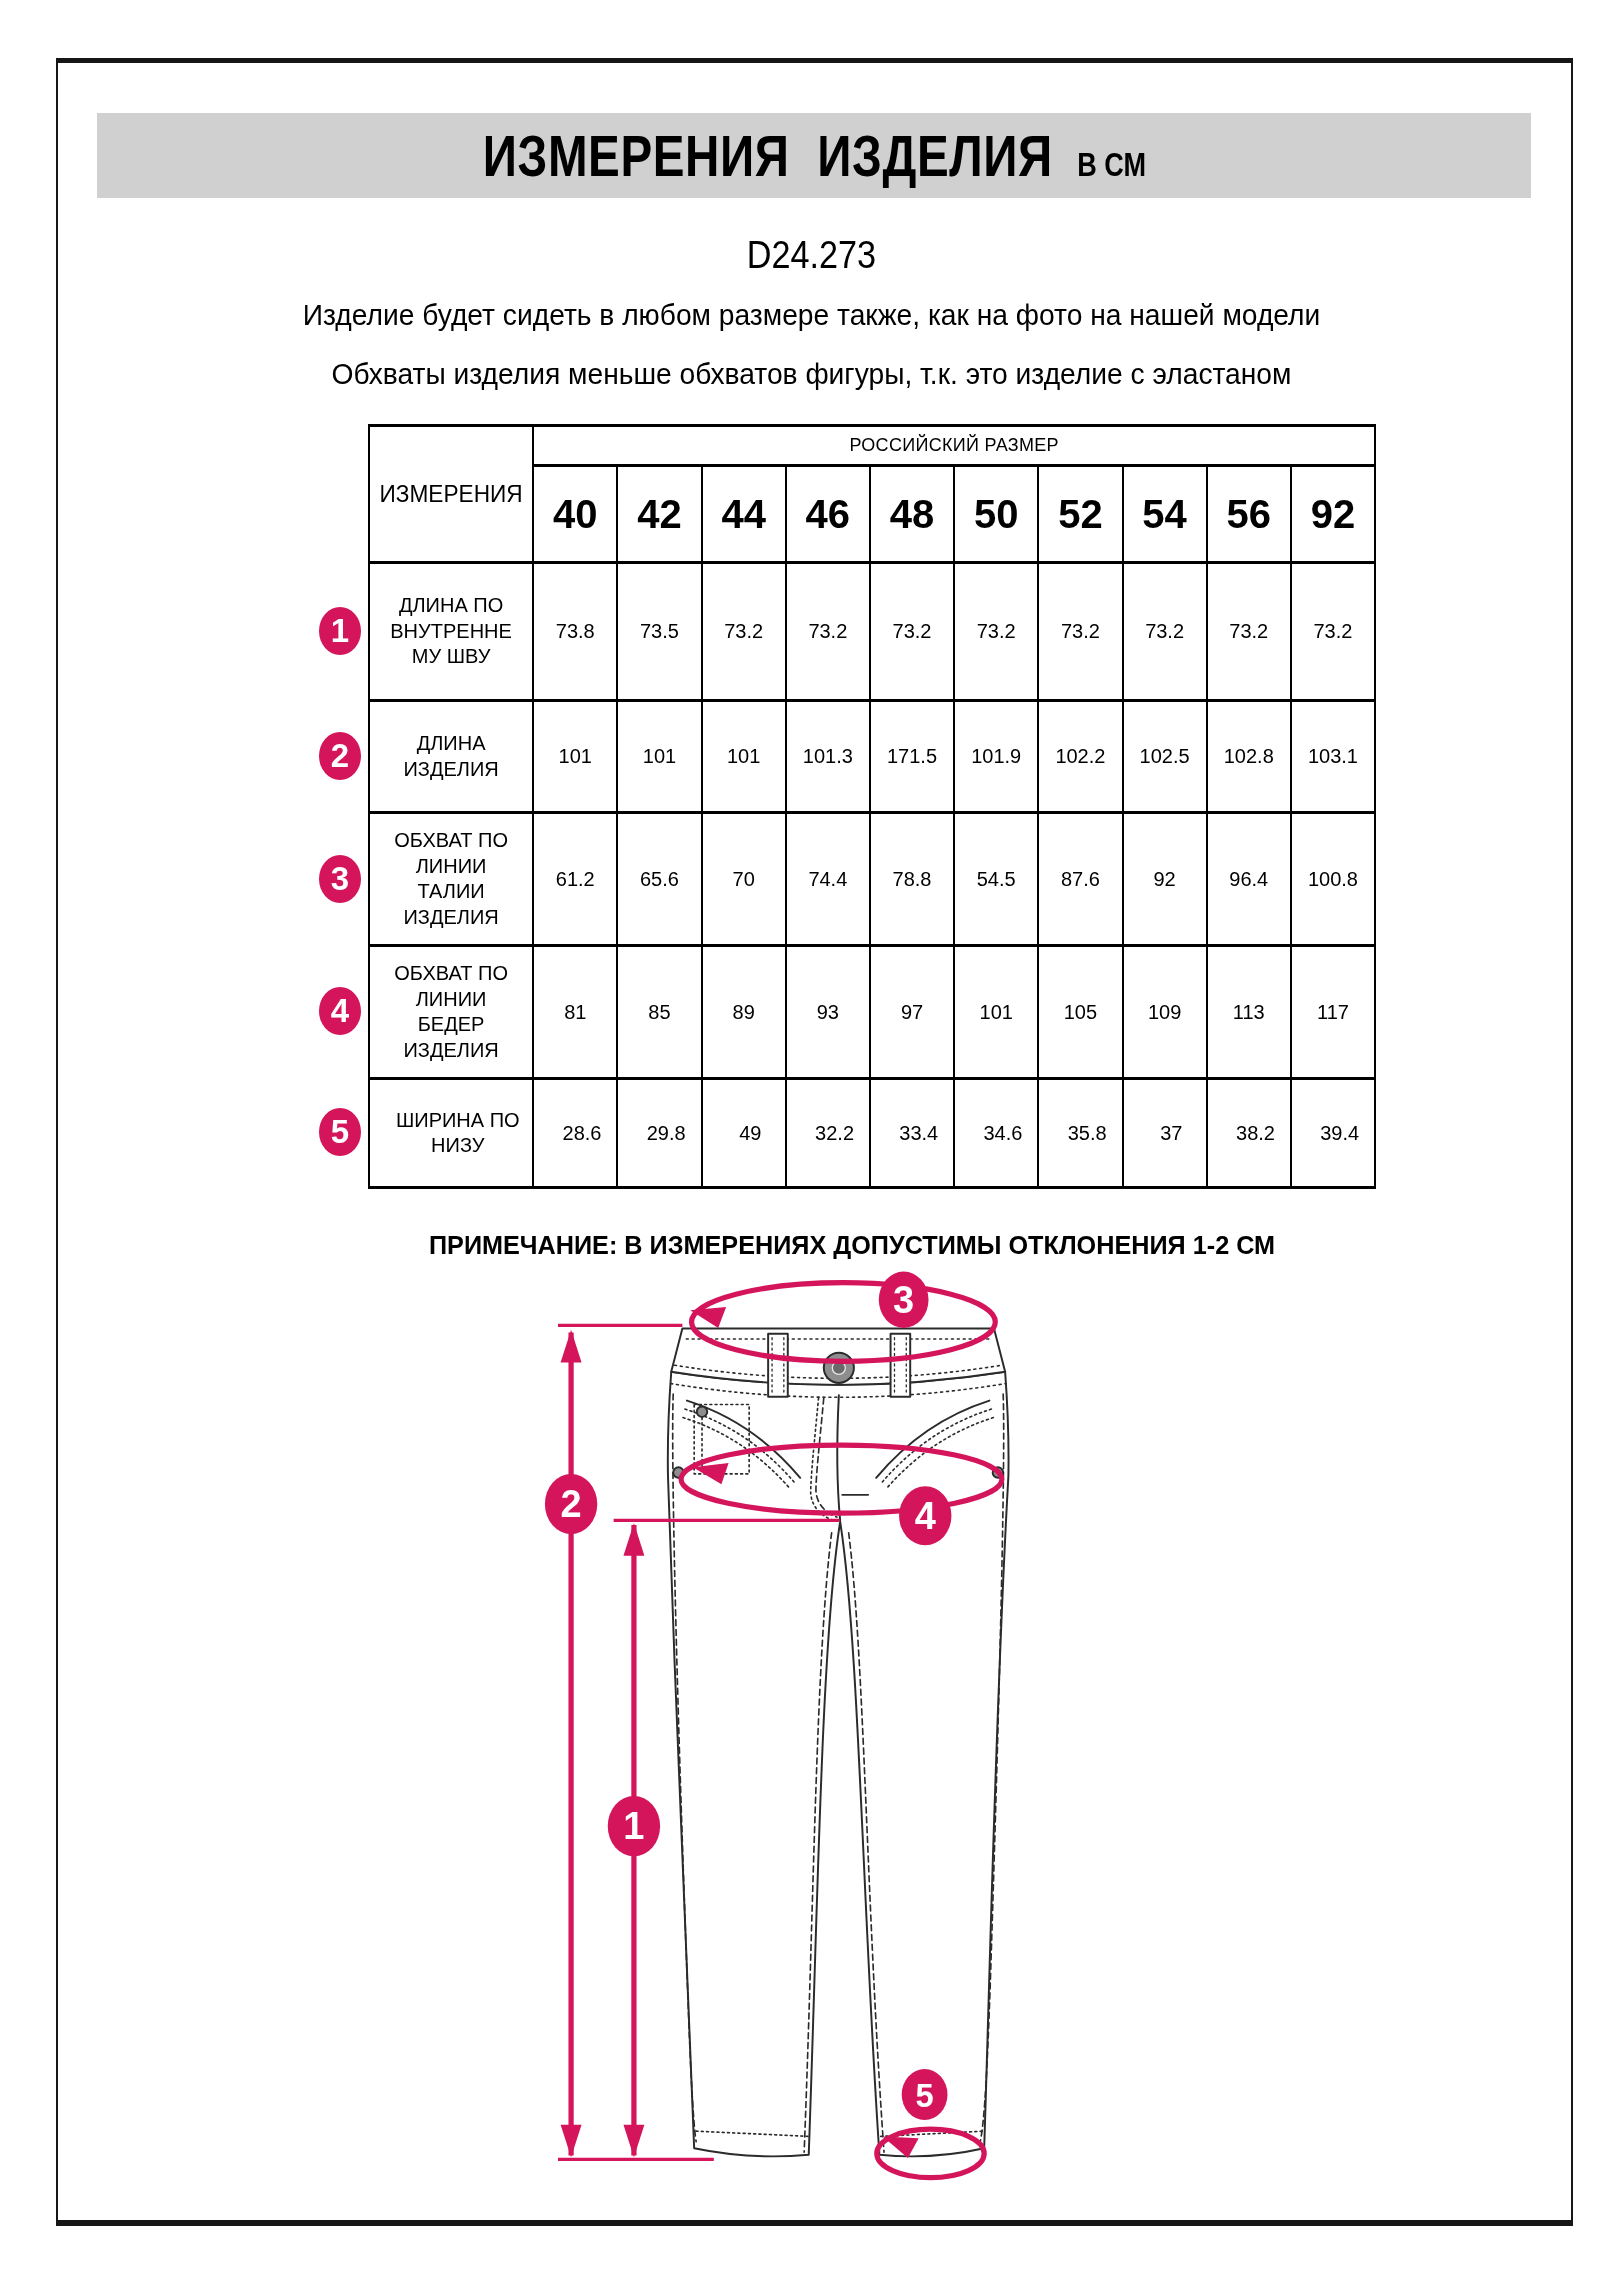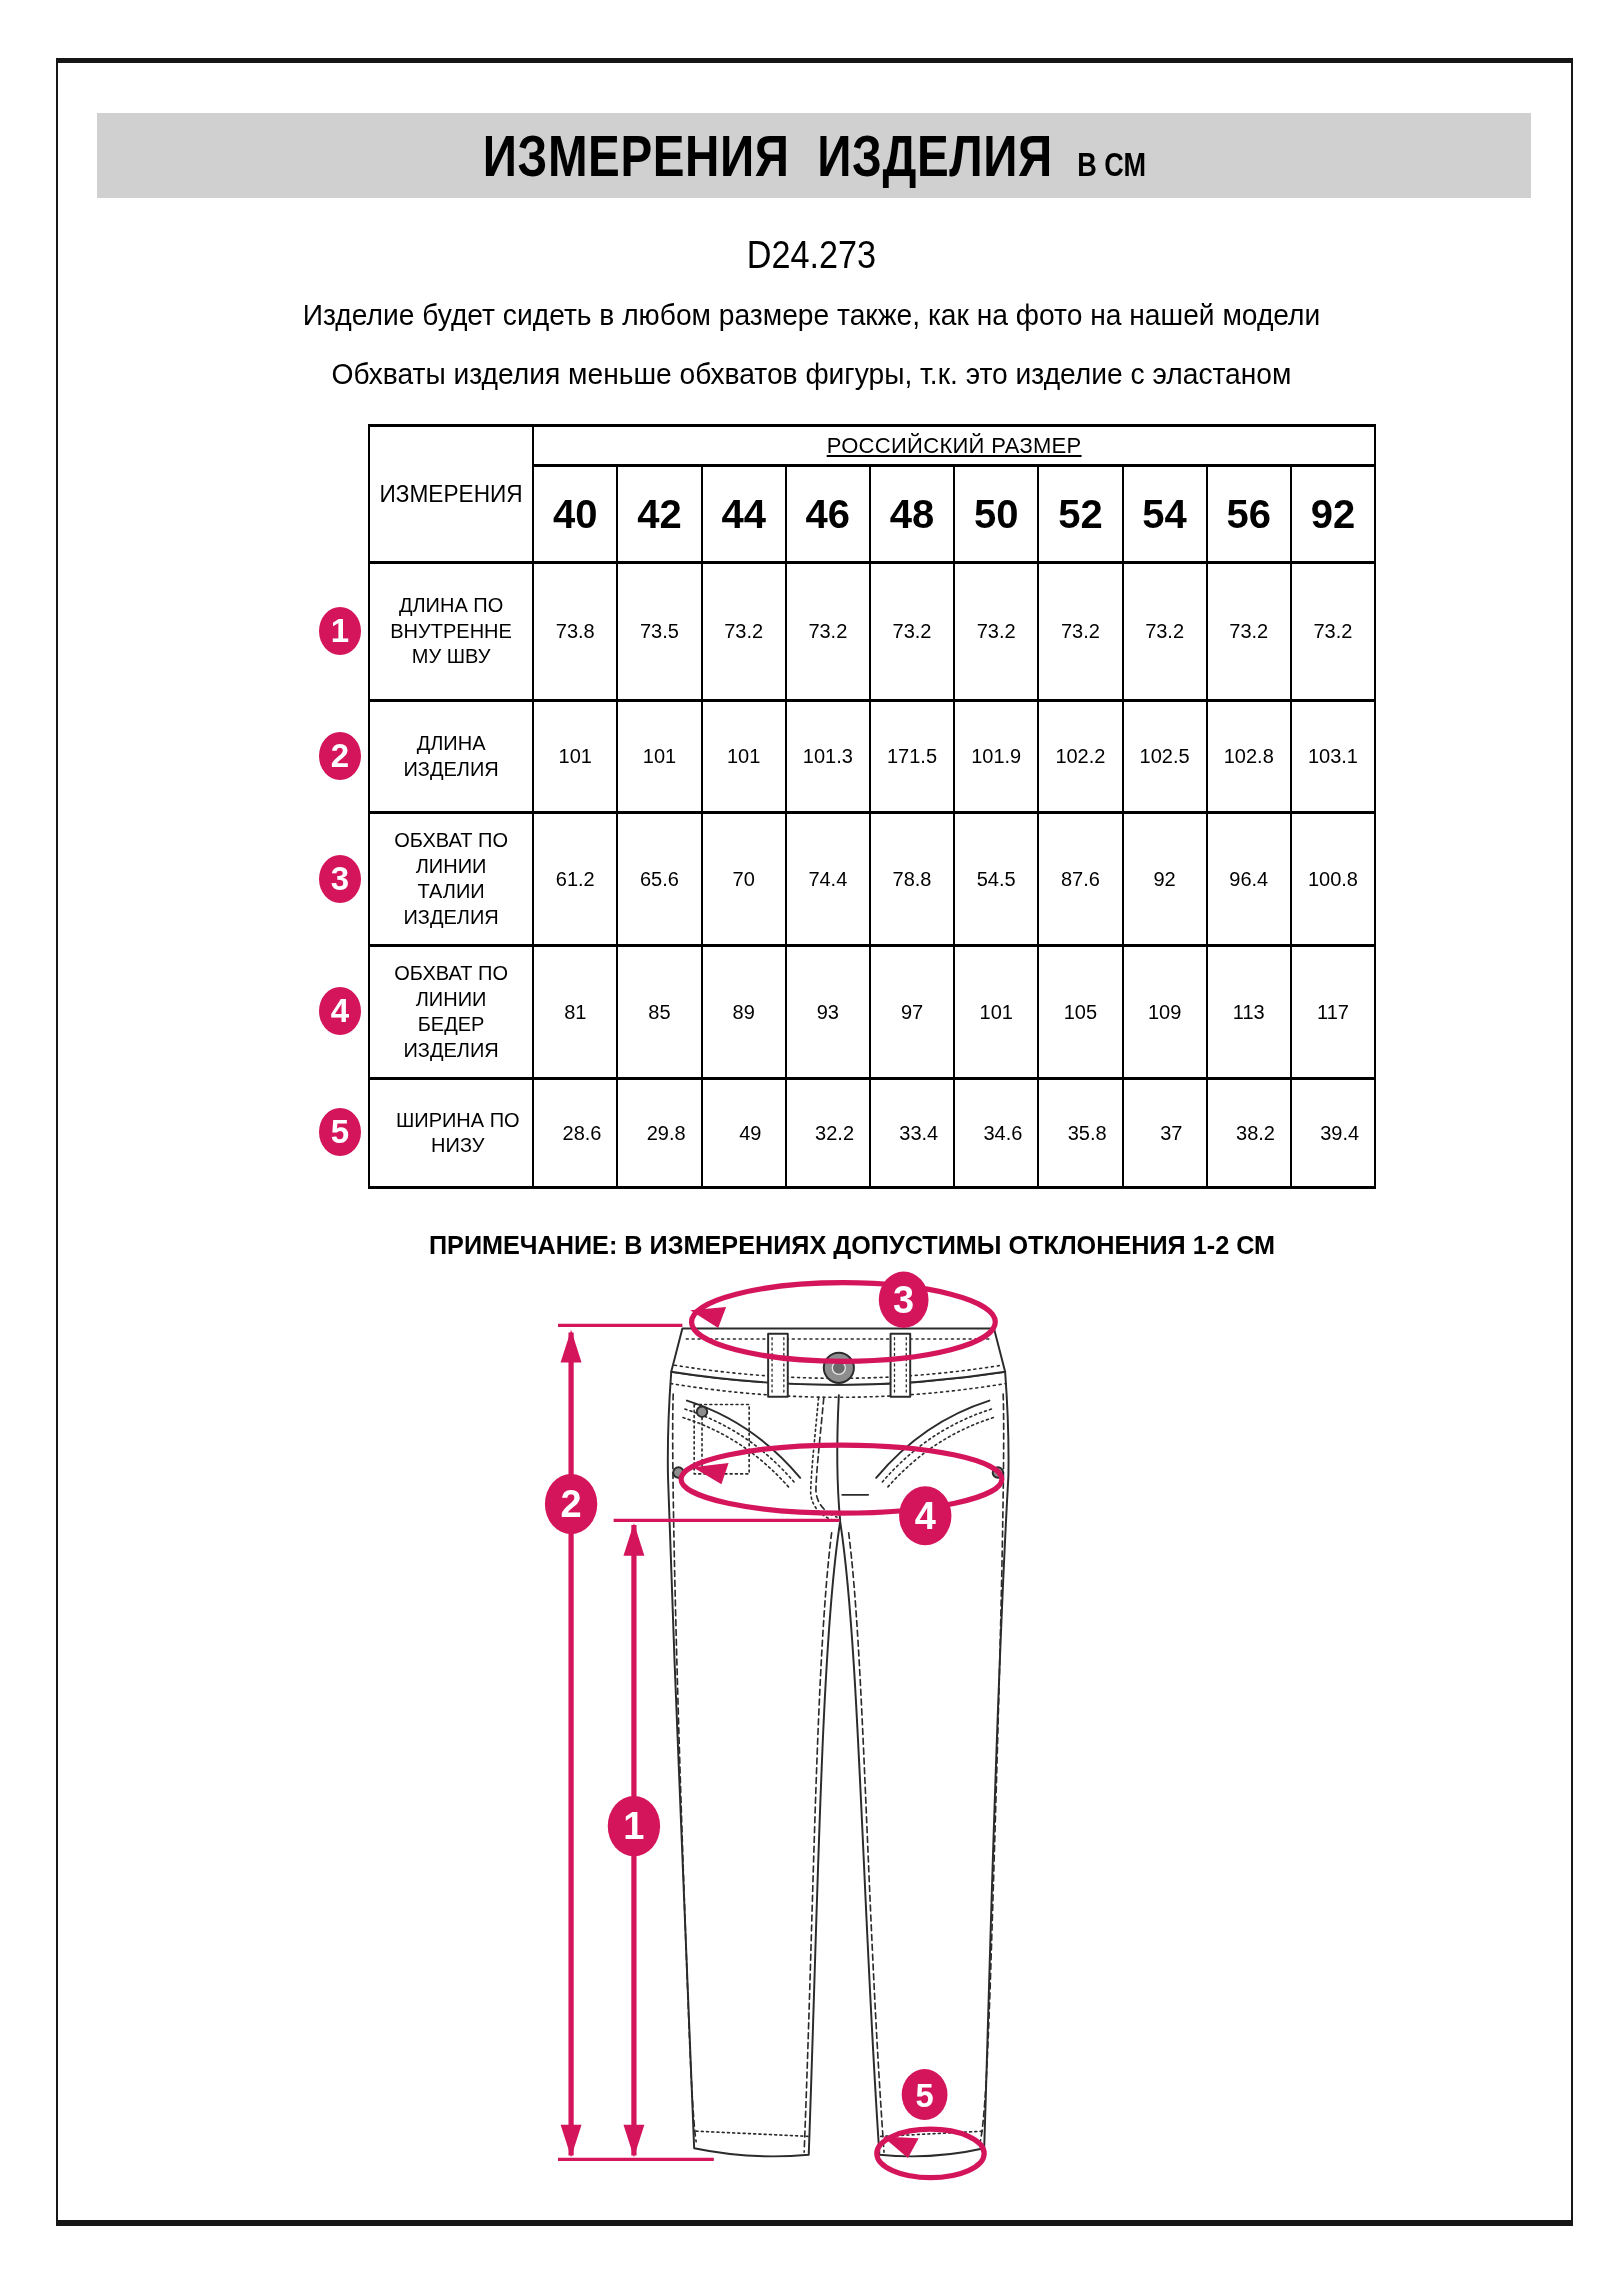--- a/index.html
+++ b/index.html
@@ -24,21 +24,21 @@
   .subtitle{left:0;width:1623px;text-align:center;font-size:30px;font-weight:400;
     transform:scaleX(.94);transform-origin:center;white-space:nowrap;}
   .subtitle.s1{top:298px;}
   .subtitle.s2{top:357px;}
   
   .size-table-wrap{left:368px;top:424px;}
   table.size-table{border-collapse:collapse;table-layout:fixed;}
   table.size-table td{border:2px solid #000;border-top-width:3.3px;border-bottom-width:3.3px;
     text-align:center;vertical-align:middle;padding:0 2.6px;background:#fff;}
   td.corner-cell{width:157px;font-size:23.6px;transform:scaleX(.96);}
-  td.group-cell{height:37px;font-size:22px;letter-spacing:0.3px;text-decoration:underline;}
+  td.group-cell{height:37px;font-size:18px;letter-spacing:0.3px;}
   td.size-cell{width:77px;height:94px;font-size:40px;font-weight:800;}
   td.label-cell{font-size:20px;line-height:25.5px;font-weight:400;margin-top:6px;}
   td.value-cell{font-size:20px;}
   tr.r-1 td{height:135px;}
   tr.r-2 td{height:109px;}
   tr.r-3 td{height:130px;}
   tr.r-4 td{height:130px;}
   tr.r-5 td{height:106px;padding-left:16px;}
   
   .row-badge{width:42px;height:48px;border-radius:50%;display:flex;align-items:center;justify-content:center;

